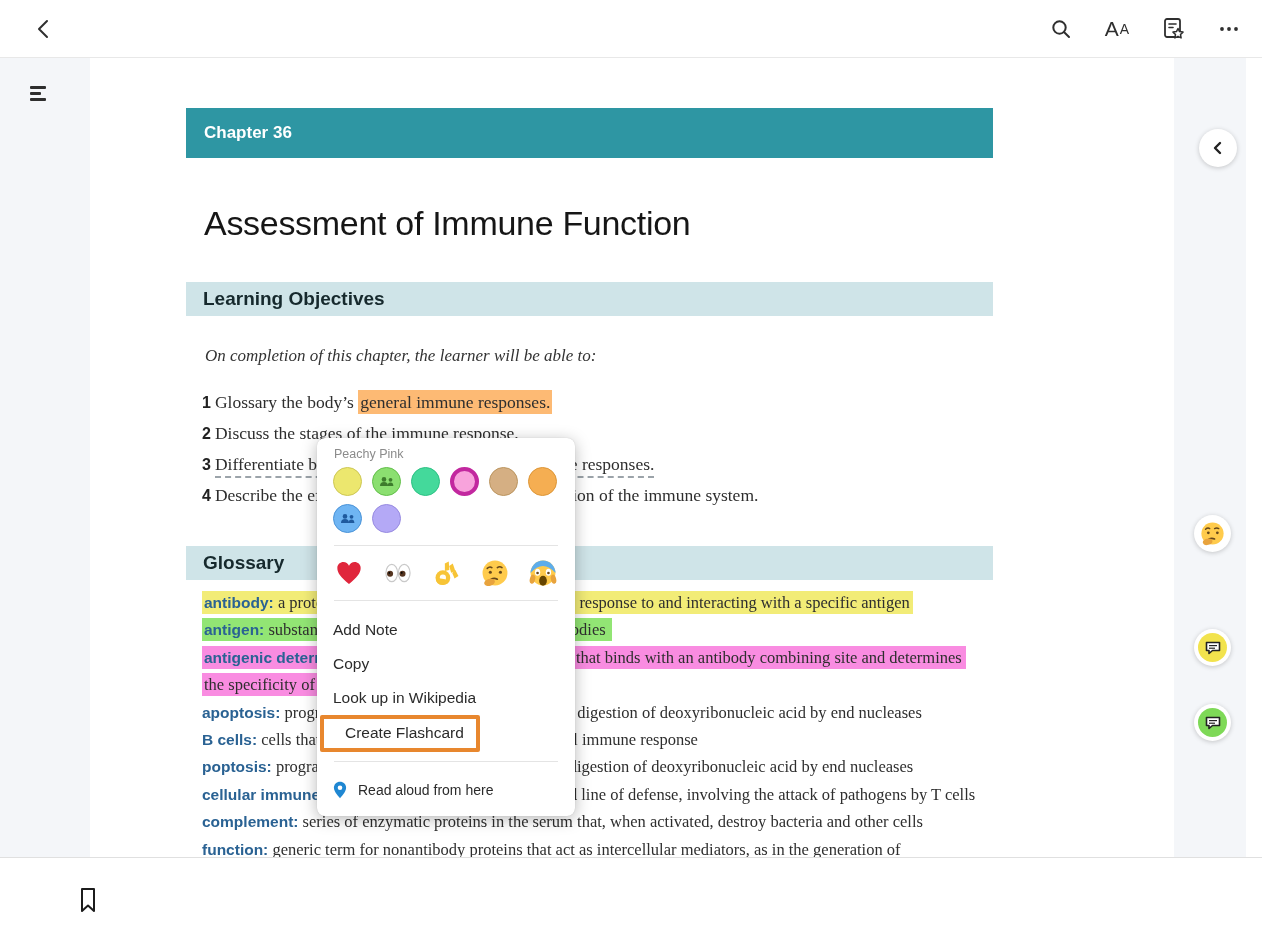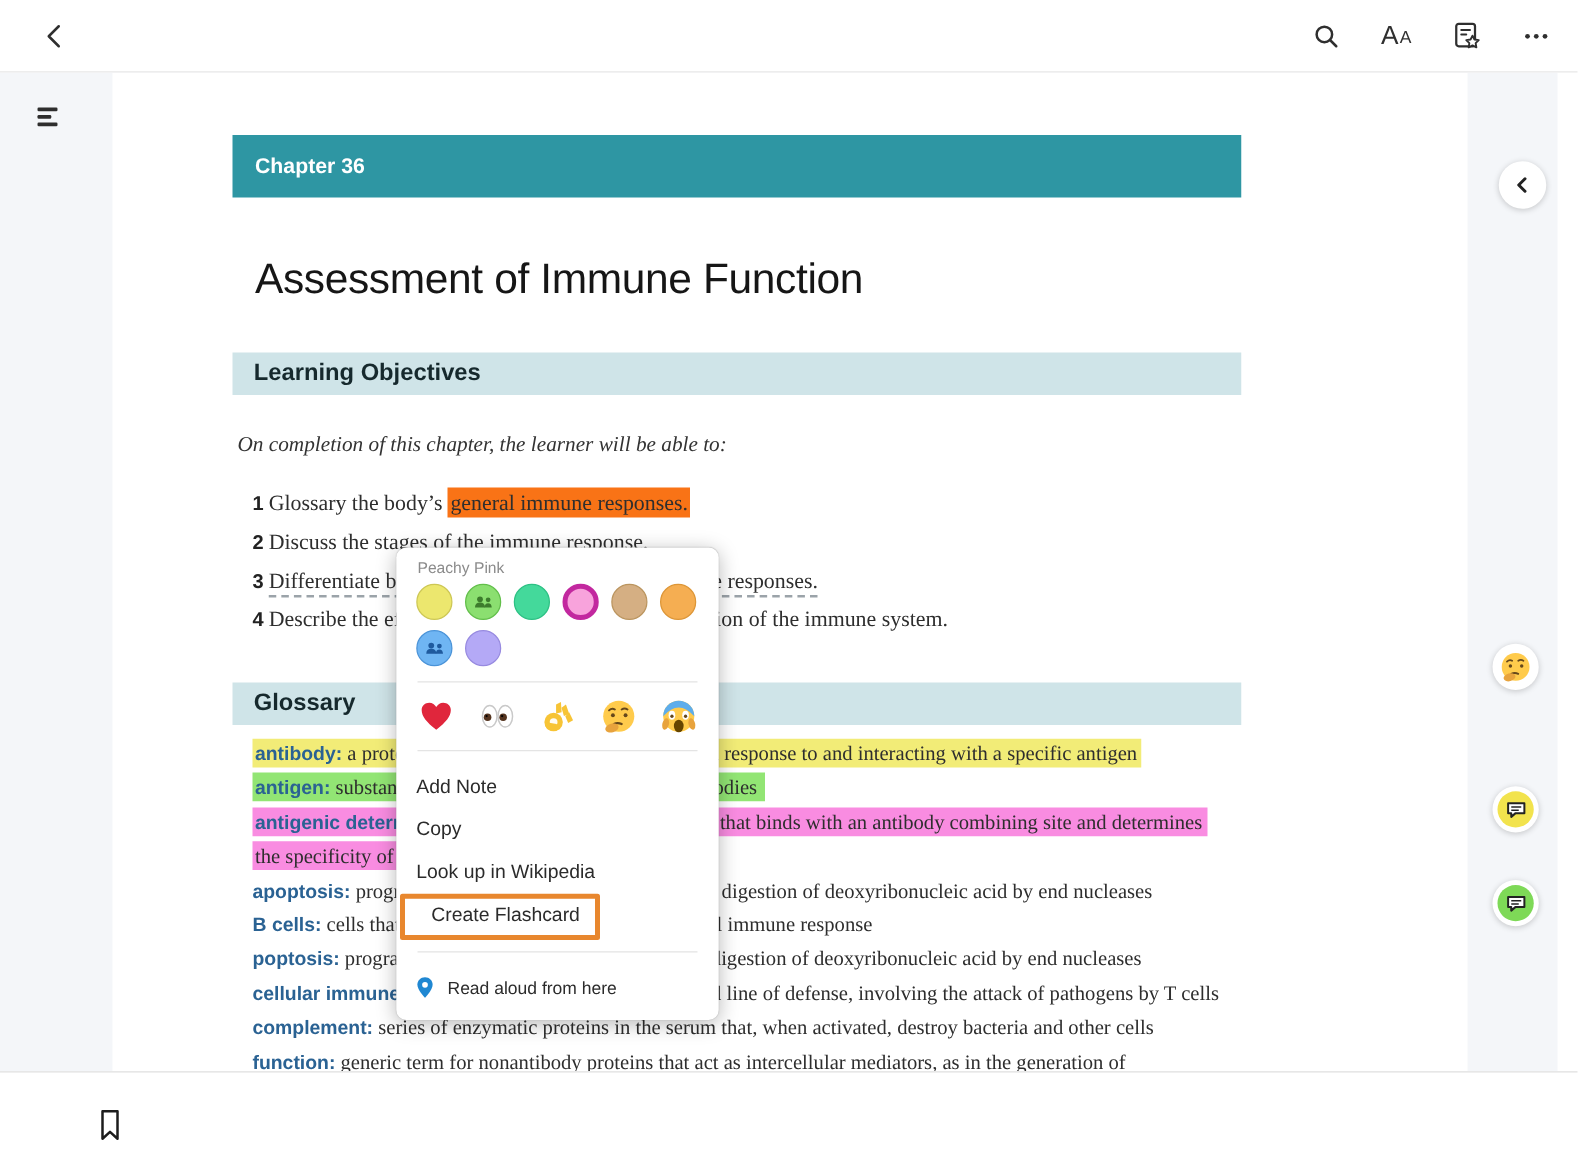--- a/index.html
+++ b/index.html
@@ -27,28 +27,28 @@
 
   .chapter-banner { position:absolute; left:96px; top:50px; width:807px; height:50px; background:#2e96a3;
                     color:#fff; font-weight:bold; font-size:17px; display:flex; align-items:center; padding-left:18px; }
   .book-title { position:absolute; left:114px; top:146px; width:800px; font-weight:normal; font-size:34px;
                 color:#161616; letter-spacing:-0.3px; font-family:"Liberation Sans",sans-serif; }
   .section-banner { position:absolute; left:96px; width:807px; height:34px; background:#cfe4e8;
                     color:#16292d; font-weight:bold; font-size:19px; display:flex; align-items:center; padding-left:17px; }
   .lo-banner { top:224px; }
   .gl-banner { top:488px; }
 
-  .intro { position:absolute; left:100px; top:288px; font-family:"Liberation Serif",serif; font-style:italic;
+  .intro { position:absolute; left:115px; top:288px; font-family:"Liberation Serif",serif; font-style:italic;
            font-size:17px; color:#333; }
 
   .objectives { position:absolute; left:112px; top:329px; font-family:"Liberation Serif",serif; font-size:17.5px;
                 color:#2e2e2e; white-space:nowrap; }
   .objectives .row { height:31px; line-height:31px; }
   .objectives .num { font-family:"Liberation Sans",sans-serif; font-weight:bold; font-size:16px; color:#222; margin-right:4px; }
-  .hl-blue { background:#f97316; padding:2px 2px; }
+  .hl-blue { background:#fdba74; padding:2px 2px; }
   .dashed-ul { border-bottom:2px dashed #9ba3a9; padding-bottom:2px; }
 
   .glossary { position:absolute; left:112px; top:531px; font-family:"Liberation Serif",serif; font-size:16.5px;
               color:#2e2e2e; white-space:nowrap; }
   .glossary .g-line { height:27.4px; line-height:27.4px; }
   .term { font-family:"Liberation Sans",sans-serif; font-weight:bold; font-size:15.5px; color:#2a6293; }
   .hl-yellow { background:#f2ec77; padding:2px 3px 2px 2px; }
   .hl-green { background:#92e574; padding:2px 6px 2px 2px; }
   .hl-pink { background:#f98ce1; padding:2px 4px 2px 2px; }
 

